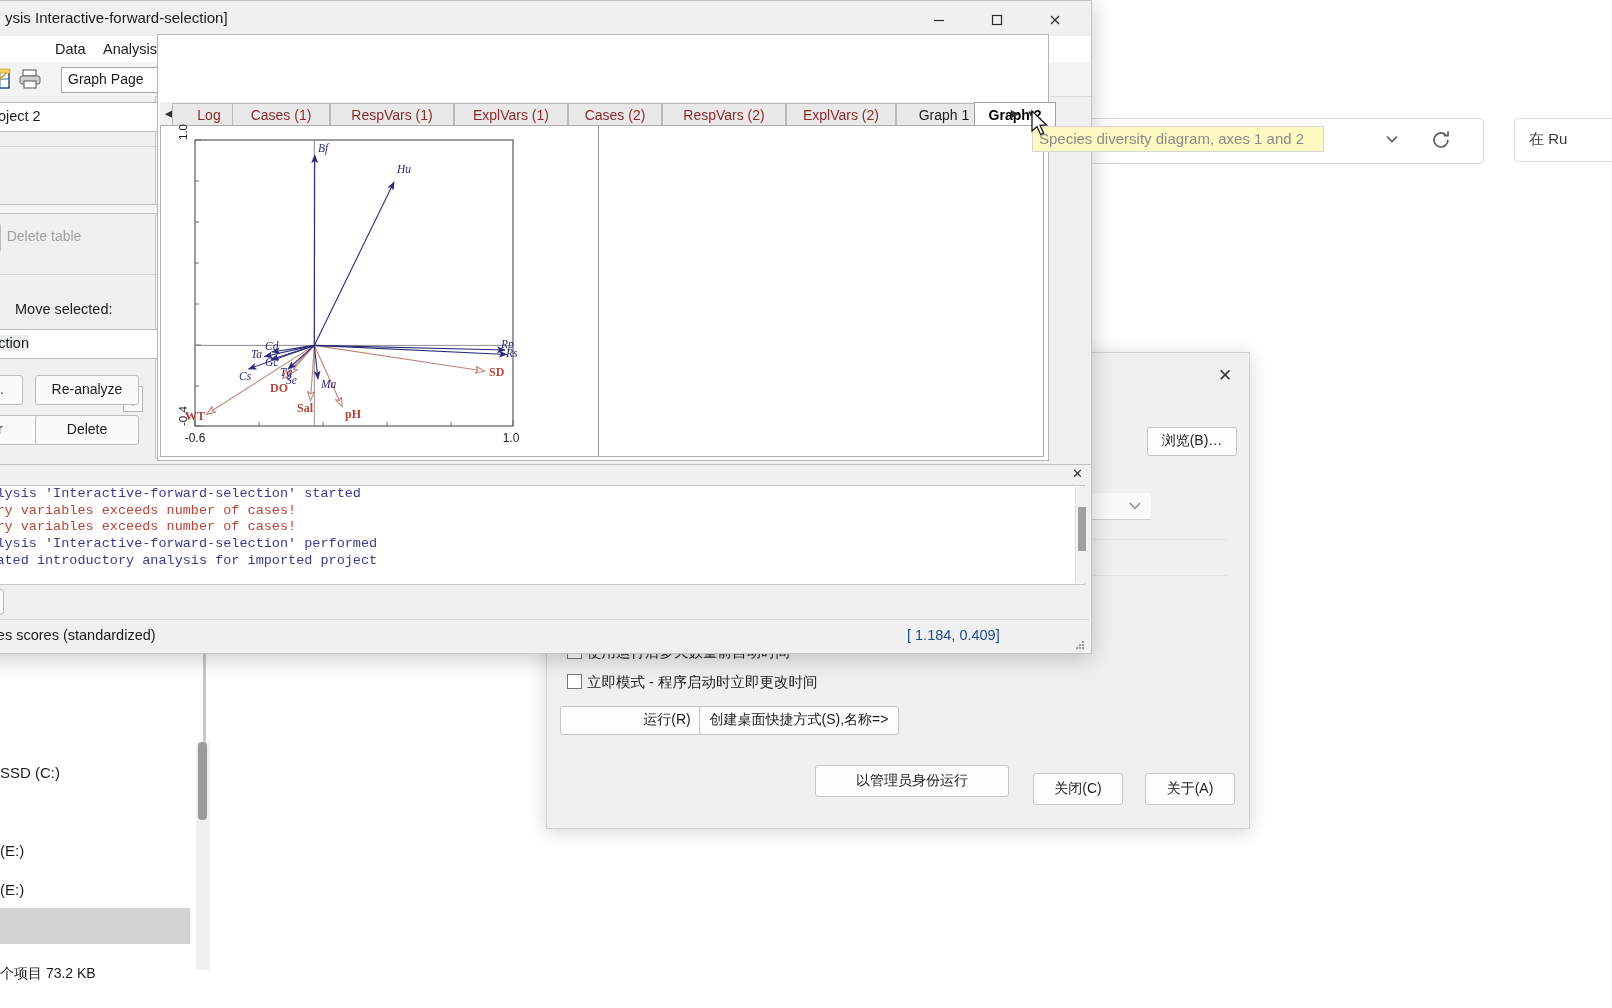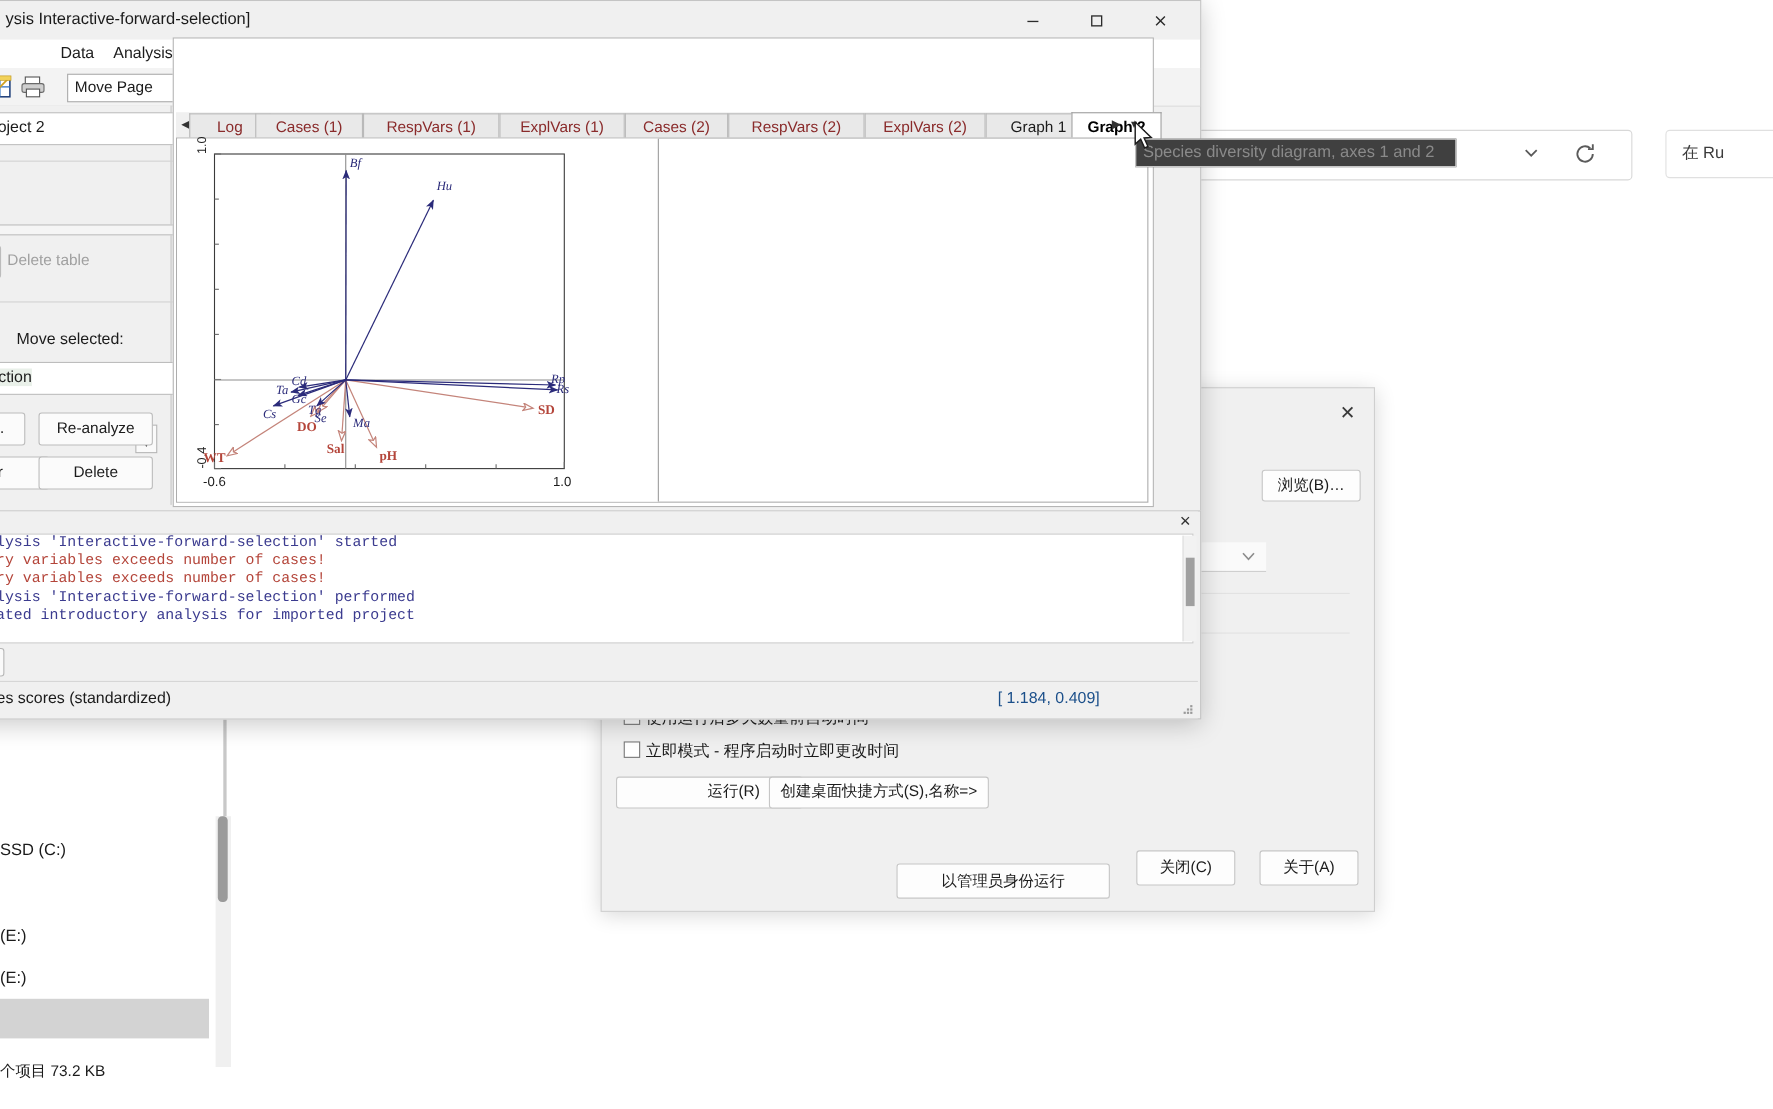--- a/index.html
+++ b/index.html
@@ -98,21 +98,21 @@
   #proj-panel .pfield{position:absolute;background:#fff;border:1px solid #bdbdbd;}
   #proj-panel .ptext{position:absolute;font-size:14.5px;color:#1b1b1b;white-space:nowrap;}
   #proj-panel .hrule{position:absolute;height:1px;background:#d2d2d2;}
   #proj-panel .pbtn{position:absolute;background:#fbfbfb;border:1px solid #bcbcbc;border-radius:3px;font-size:14px;
     color:#1b1b1b;text-align:center;white-space:nowrap;}
   #proj-panel .pbtn.dis{color:#a0a0a0;background:#f3f3f3;border-color:#d6d6d6;}
   #spin{position:absolute;left:166px;top:290px;width:18px;height:24px;border:1px solid #b5b5b5;background:#fafafa;}
   #spin div{height:11px;text-align:center;font-size:8px;line-height:11px;color:#333;}
 
   
-  #tooltip{position:absolute;left:1032px;top:126px;width:292px;height:26px;background:#404040;border:1px solid #d6d6d6;
+  #tooltip{position:absolute;left:1032px;top:126px;width:292px;height:26px;background:#fef9c3;border:1px solid #d6d6d6;
     font-size:15px;color:#8a8a8a;padding:3px 0 0 6px;box-sizing:border-box;white-space:nowrap;}
   #cursor-arrow{position:absolute;left:1030px;top:110px;width:18px;height:26px;}
 
   svg{display:block;overflow:visible;}
   .biplot-lbl{font-family:"Liberation Serif", serif;font-style:italic;}
 </style>
 </head>
 <body>
 
 <div id="bg-desktop"></div>
@@ -155,21 +155,21 @@
   <div class="seam" style="left:20px;top:186px;width:660px;"></div>
   <div class="seam" style="left:20px;top:222px;width:660px;"></div>
   <div class="cb-row" style="left:20px;top:290px;">
     <span class="cbox"></span><span>使用运行后多天数量前自动时间</span>
   </div>
   <div class="cb-row" style="left:20px;top:320px;">
     <span class="cbox"></span><span>立即模式 - 程序启动时立即更改时间</span>
   </div>
   <div class="flat-btn" style="left:13px;top:353px;width:124px;height:27px;line-height:25px;padding-left:44px;">运行(R)</div>
   <div class="flat-btn" style="left:152px;top:353px;width:198px;height:27px;line-height:25px;">创建桌面快捷方式(S),名称=&gt;</div>
-  <div class="flat-btn" style="left:268px;top:432px;width:192px;height:30px;line-height:28px;">以管理员身份运行</div>
+  <div class="flat-btn" style="left:268px;top:412px;width:192px;height:30px;line-height:28px;">以管理员身份运行</div>
   <div class="flat-btn" style="left:486px;top:420px;width:88px;height:30px;line-height:28px;">关闭(C)</div>
   <div class="flat-btn" style="left:598px;top:420px;width:88px;height:30px;line-height:28px;">关于(A)</div>
 </div>
 
 <div id="canoco">
 
   <div id="cnc-title">
     <div class="t-text" style="left:48px;">ysis Interactive-forward-selection]</div>
     <div class="wbtn wb-min">
       <svg width="14" height="14" viewBox="0 0 14 14" style="display:inline-block;vertical-align:middle">
@@ -225,21 +225,21 @@
     </div>
     <div class="tb-ic" style="left:60px;">
       <svg width="26" height="26" viewBox="0 0 26 26">
         <rect x="6" y="4" width="13" height="6" fill="#fff" stroke="#555" stroke-width="1"></rect>
         <rect x="3" y="10" width="20" height="8" rx="2" fill="#cfcfcf" stroke="#6a6a6a" stroke-width="1"></rect>
         <rect x="7" y="15" width="12" height="7" fill="#fff" stroke="#555" stroke-width="1"></rect>
       </svg>
     </div>
 
     <div id="zoom-combo">
-      <span class="zc-text">Move Page</span>
+      <span class="zc-text">Graph Page</span>
       <span class="zc-arrow">
         <svg width="14" height="12" viewBox="0 0 14 12">
             <path d="M2 3 L7 8.5 L12 3" fill="none" stroke="#444" stroke-width="1.3"></path>
           </svg>
       </span>
     </div>
     <div class="tb-ic" style="left:242px;">
       <svg width="26" height="26" viewBox="0 0 26 26">
         <rect x="4" y="9" width="18" height="13" fill="#cfe6bf" stroke="#4a7b36" stroke-width="1"></rect>
         <path d="M5 20 l5-6 4 4 6-7" fill="none" stroke="#2c5fa8" stroke-width="1.4"></path>

